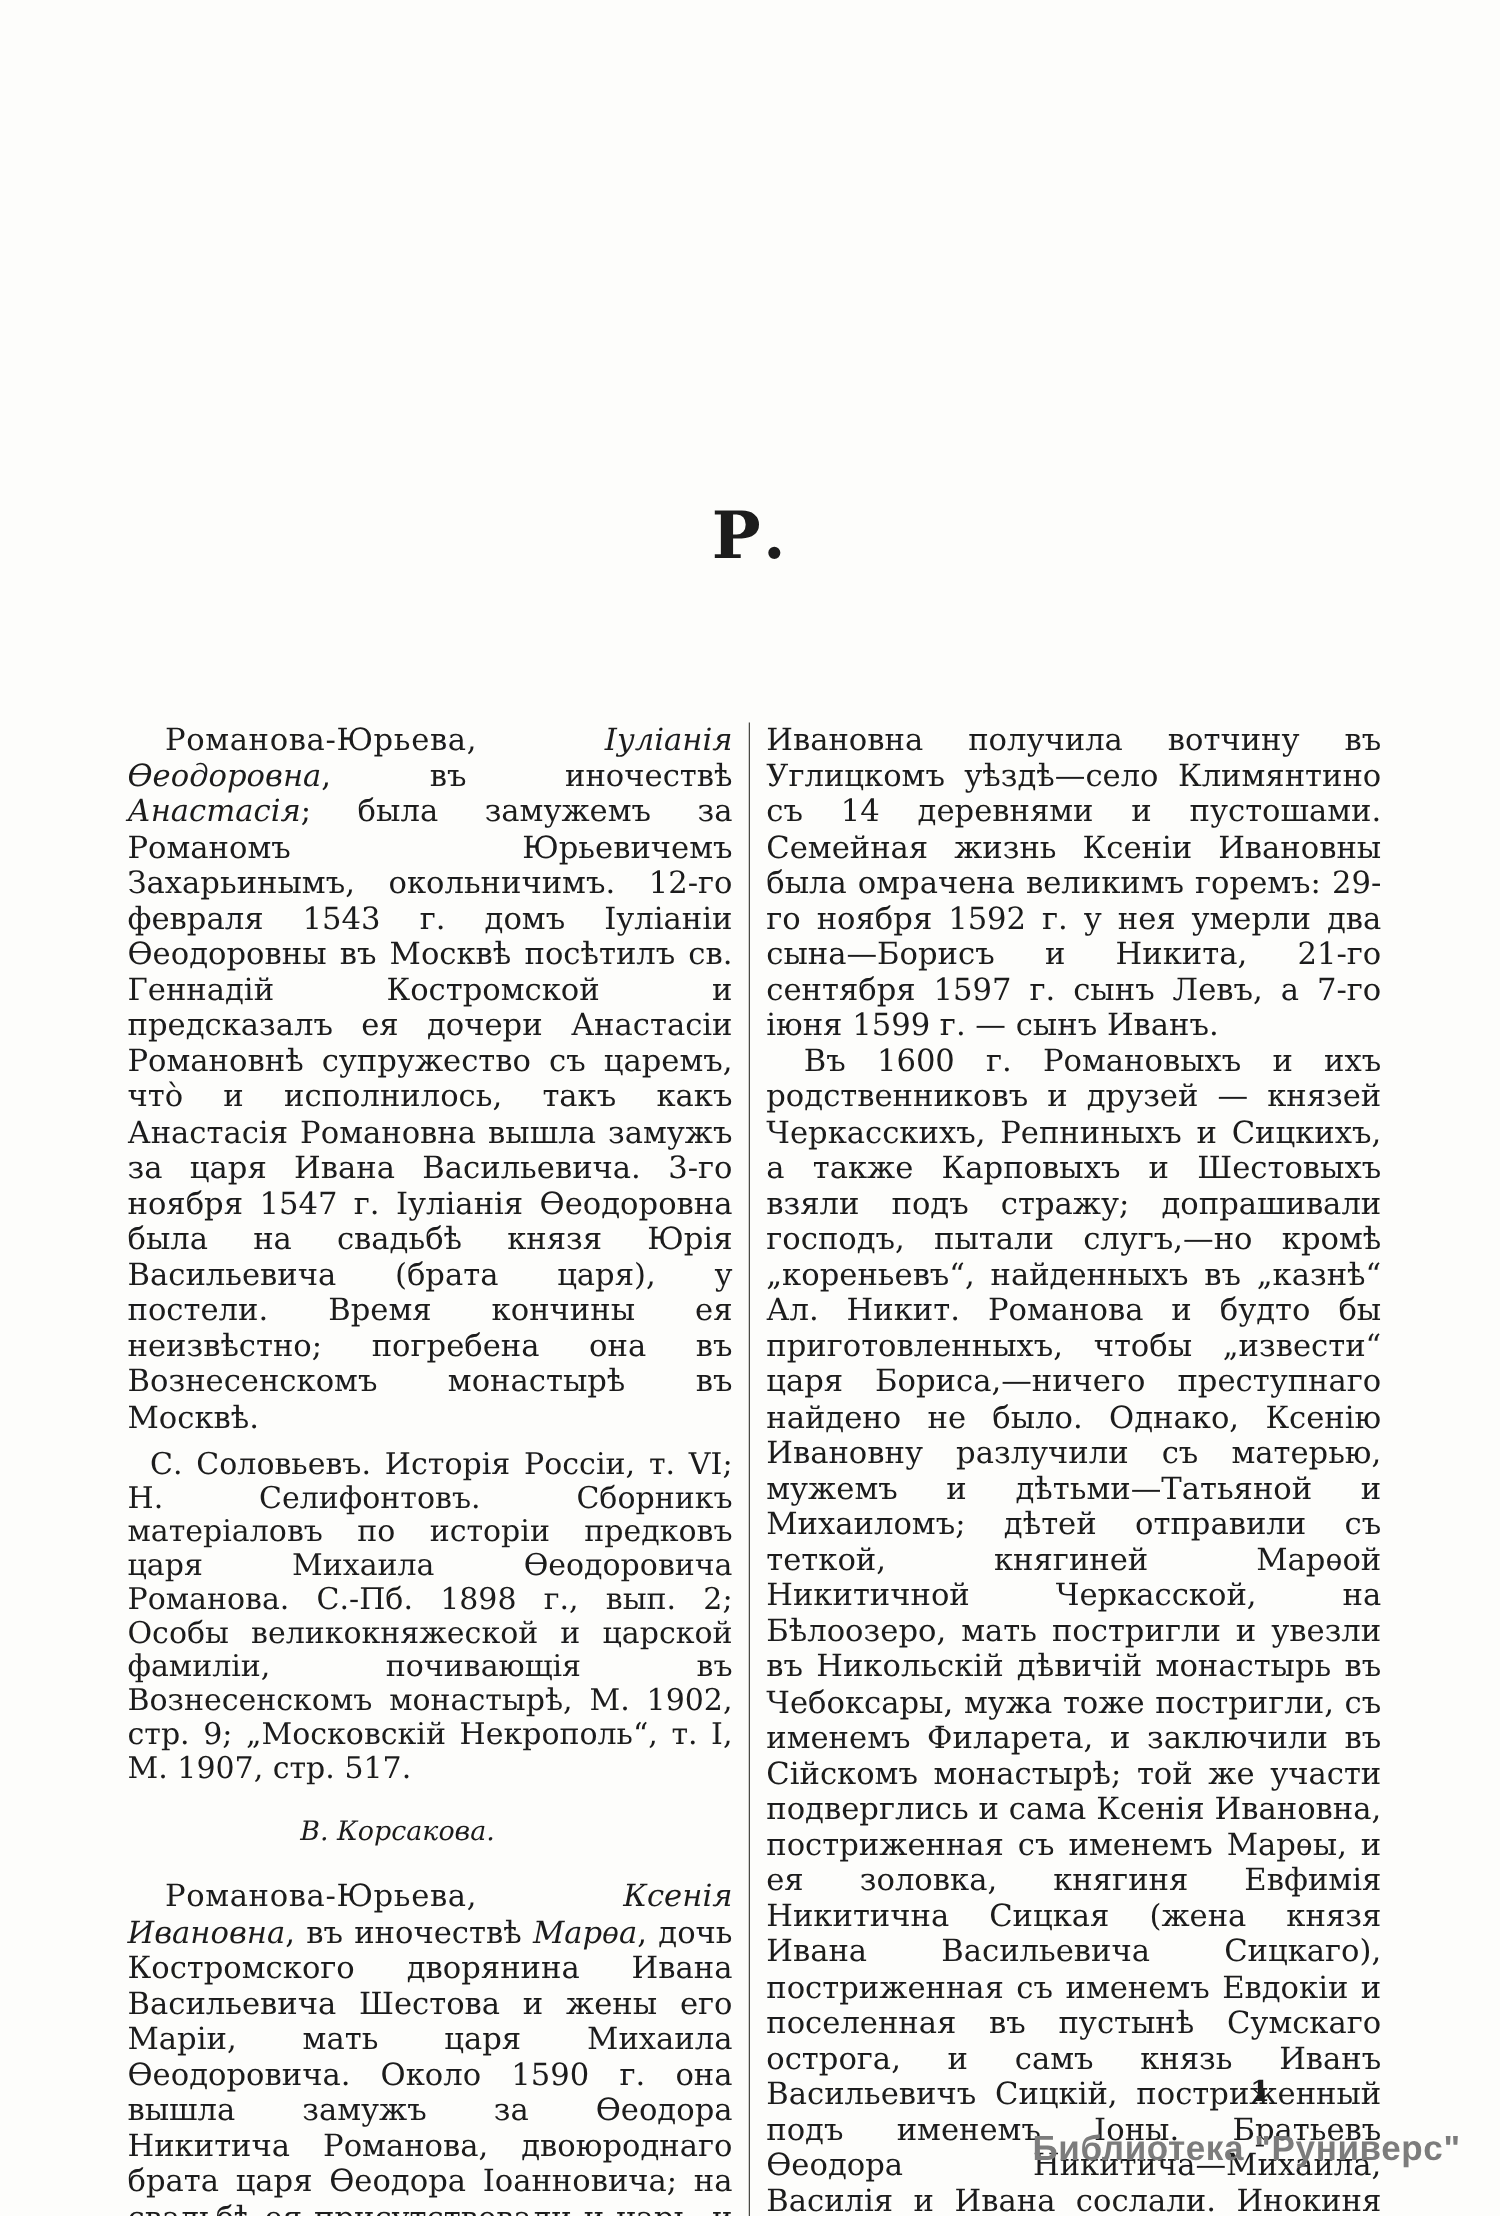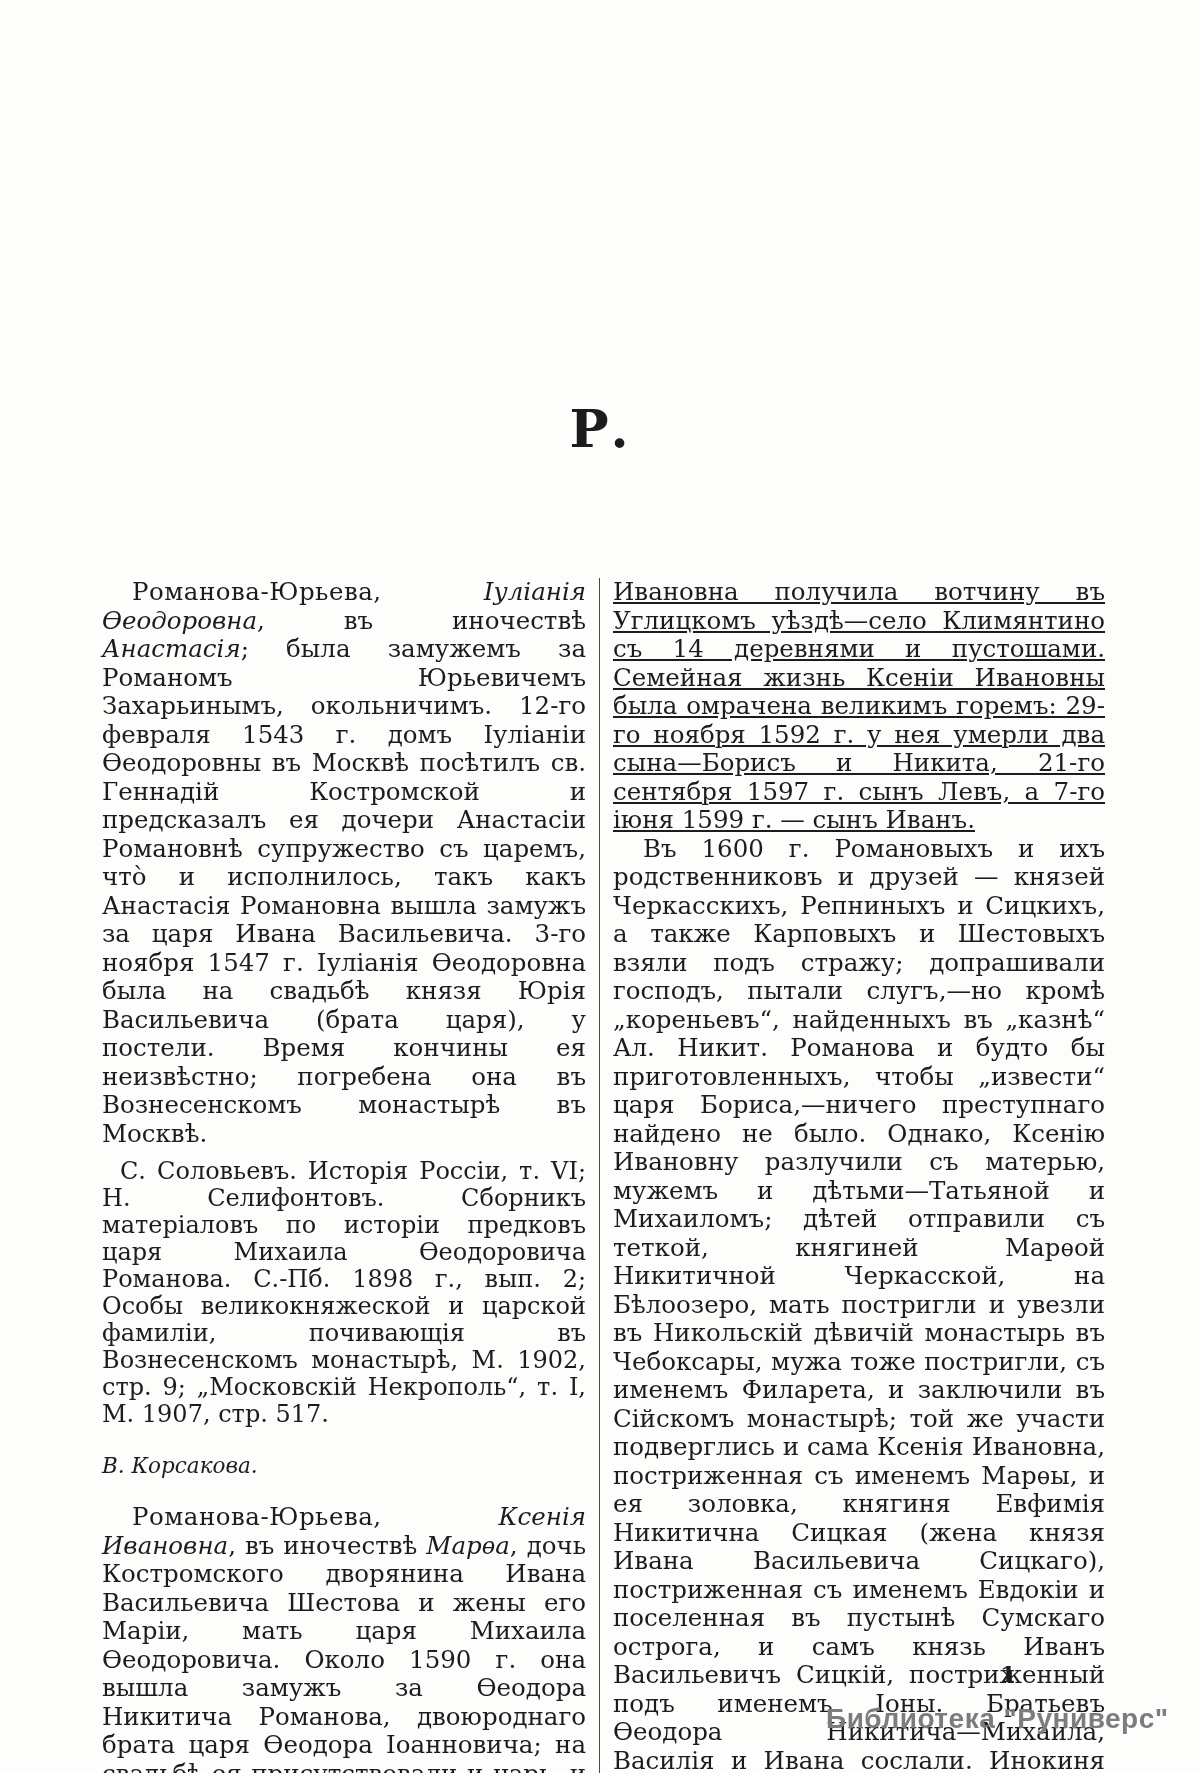--- a/index.html
+++ b/index.html
@@ -48,21 +48,20 @@
   .col-right {
     width: 492px;
     padding-left: 13px;
   }
   .para {
     text-indent: 30px;
     margin: 0;
   }
   .para.no-indent {
     text-indent: 0;
-    text-decoration: underline;
   }
   .para .bold {
     font-weight: normal;
     letter-spacing: 0.5px;
   }
   .para .italic {
     font-style: italic;
   }
   .article-2 {
     margin-top: 24px;
@@ -71,21 +70,21 @@
     font-size: 24px;
     line-height: 27px;
     text-align: justify;
     text-indent: 18px;
     margin-top: 10px;
   }
   .signature {
     font-size: 21.5px;
     line-height: 27px;
     font-style: italic;
-    text-align: left;
+    text-align: center;
     padding-right: 52px;
     margin-top: 4px;
   }
   .page-number {
     position: absolute;
     top: 1660px;
     left: 1000px;
     font-size: 23px;
     font-weight: bold;
   }

